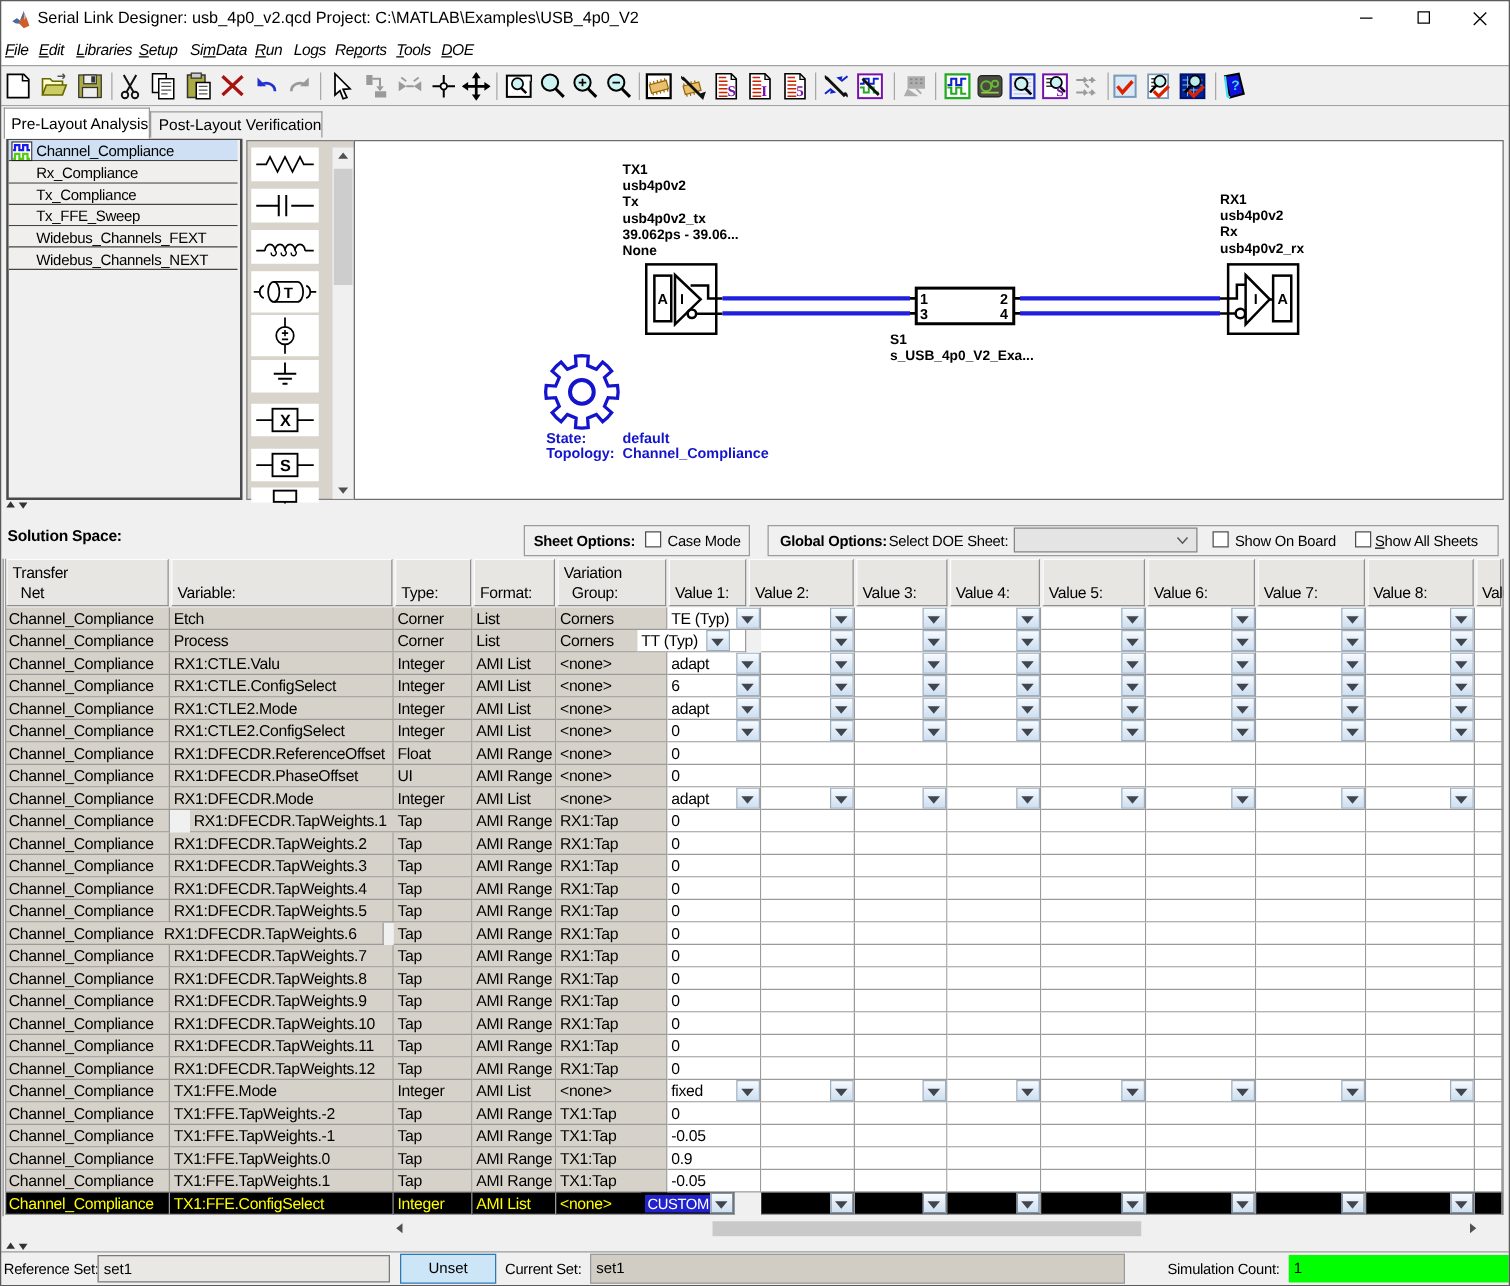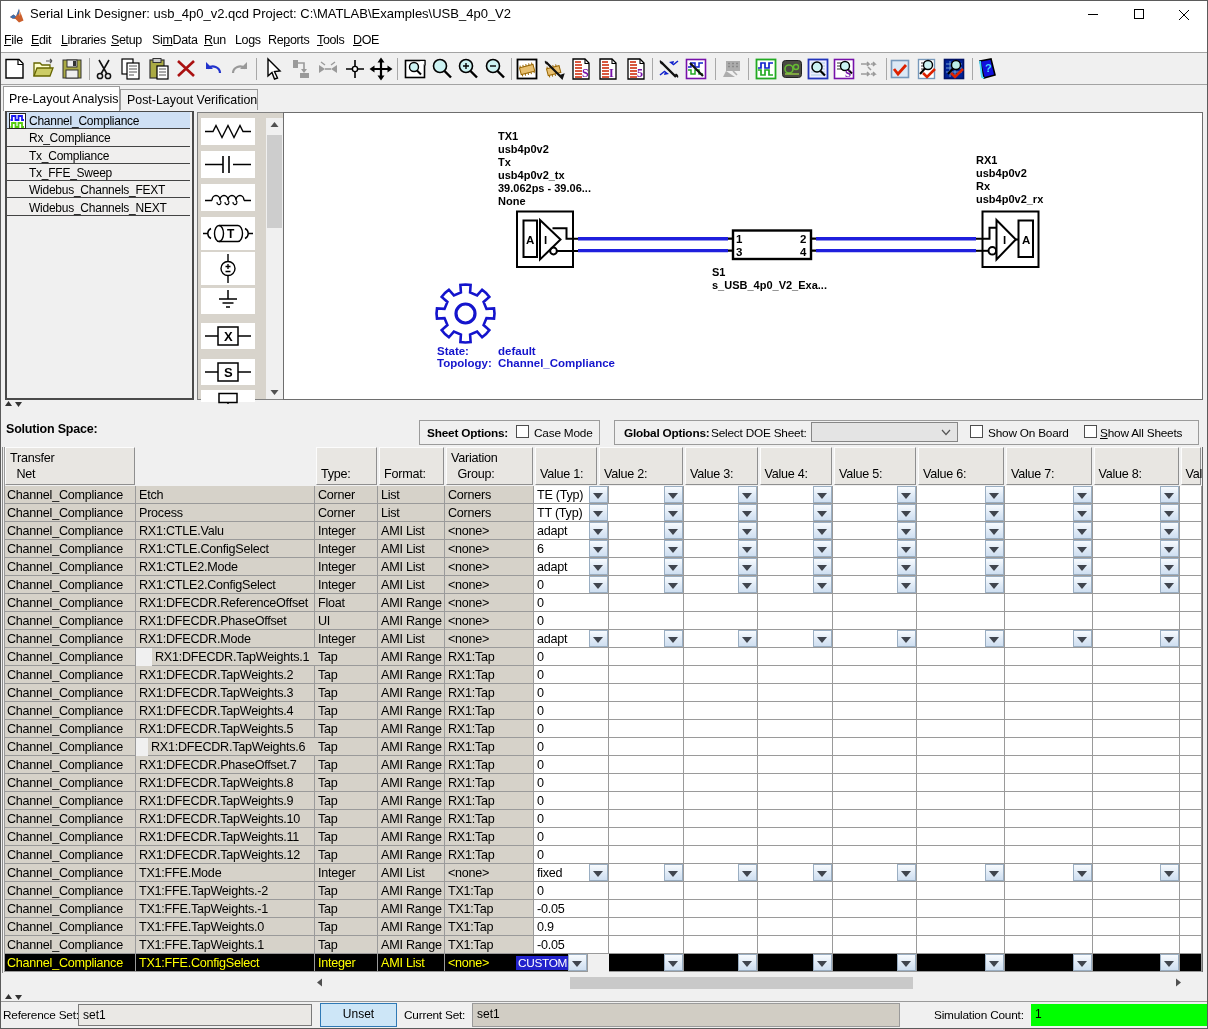--- a/index.html
+++ b/index.html
@@ -3,21 +3,21 @@
 <style>
 *{margin:0;padding:0;box-sizing:border-box;}
 html,body{width:1208px;height:1029px;overflow:hidden;}
 body{font-family:"Liberation Sans",sans-serif;background:#f0f0f0;position:relative;}
 .abs{position:absolute;}
 .win-border{position:absolute;left:0;top:0;width:1208px;height:1029px;border:1px solid #5b5b5b;pointer-events:none;z-index:99;}
 
 #titlebar{left:1px;top:1px;width:1206px;height:27px;background:#fff;}
 #title-text{left:30px;top:6px;font-size:13px;color:#000;white-space:pre;}
 #menubar{left:1px;top:28px;width:1206px;height:24px;background:#fff;font-size:13px;}
-.mi{position:absolute;top:33px;font-size:12.5px;letter-spacing:-0.35px;white-space:pre;}
+.mi{position:absolute;top:33px;font-size:12.5px;letter-spacing:-0.35px;white-space:pre;font-style:italic;}
 .mi u{text-decoration:underline;}
 
 #toolbar{left:1px;top:52px;width:1206px;height:33px;background:#f0f0f0;border-top:1px solid #a3a3a3;border-bottom:1px solid #a3a3a3;}
 .tsep{position:absolute;top:5px;height:22px;width:1px;background:#a8a8a8;}
 .ticon{position:absolute;top:4px;}
 
 #tabbar{left:1px;top:85px;width:1206px;height:25px;background:#f0f0f0;}
 .tab{position:absolute;font-size:12.4px;border:1px solid #9b9b9b;border-bottom:none;white-space:nowrap;overflow:hidden;}
 #tab1{left:2px;top:1px;width:117px;height:25px;background:#fff;z-index:2;padding:5px 0 0 5px;}
 #tab2{left:119px;top:4px;width:138px;height:22px;background:#f0f0f0;padding:3px 0 0 6px;}
@@ -409,20 +409,21 @@
 <div class="abs" style="left:811px;top:422px;width:147px;height:20px;background:#e4e4e4;border:1px solid #868686"></div>
 <svg class="abs" style="left:941px;top:429px" width="10" height="7">
     <path d="M1,1 L5,5.5 L9,1" fill="none" stroke="#555" stroke-width="1.2"></path>
   </svg>
 <div class="cbox" style="left:970px;top:425px"></div>
 <div class="lbl" style="left:988px;top:426px">Show On Board</div>
 <div class="cbox" style="left:1084px;top:425px"></div>
 <div class="lbl" style="left:1100px;top:426px"><u>S</u>how All Sheets</div>
 <div class="abs" id="table">
 <div class="hcell" style="left:5.0px;width:130.0px">Transfer<br>  Net</div>
+<div class="hcell" style="left:137.0px;width:177.0px"><br>Variable:</div>
 <div class="hcell" style="left:316.0px;width:61.0px"><br>Type:</div>
 <div class="hcell" style="left:379.0px;width:65.0px"><br>Format:</div>
 <div class="hcell" style="left:446.0px;width:87.0px">Variation<br>  Group:</div>
 <div class="hcell" style="left:535.0px;width:62.0px"><br>Value 1:</div>
 <div class="hcell" style="left:599.0px;width:84.0px"><br>Value 2:</div>
 <div class="hcell" style="left:685.0px;width:72.5px"><br>Value 3:</div>
 <div class="hcell" style="left:759.5px;width:72.5px"><br>Value 4:</div>
 <div class="hcell" style="left:834.0px;width:82.0px"><br>Value 5:</div>
 <div class="hcell" style="left:918.0px;width:86.0px"><br>Value 6:</div>
 <div class="hcell" style="left:1006.0px;width:85.5px"><br>Value 7:</div>
@@ -443,21 +444,21 @@
       <div class="tcell val" style="left:1001.0px;width:87.5px"><div class="dd" style="left:67.5px"></div></div>
       <div class="tcell val" style="left:1088.5px;width:87.0px"><div class="dd" style="left:67.0px"></div></div>
       <div class="tcell val" style="left:1175.5px;width:22.5px"></div>
     </div>
 <div class="trow" style="top:57px">
       <div class="tcell lab" style="left:0.0px;width:132.0px">Channel_Compliance</div>
       <div class="tcell lab" style="left:132.0px;width:179.0px">Process</div>
       <div class="tcell lab" style="left:311.0px;width:63.0px">Corner</div>
       <div class="tcell lab" style="left:374.0px;width:67.0px">List</div>
       <div class="tcell lab" style="left:441.0px;width:89.0px">Corners</div>
-      <div class="tcell val" style="left:530.0px;width:87px">TT (Typ)<div class="dd" style="left:54.5px"></div></div>
+      <div class="tcell val" style="left:506px;width:87px">TT (Typ)<div class="dd" style="left:54.5px"></div></div>
       <div class="tcell val" style="left:604.5px;width:75.0px"><div class="dd" style="left:55.0px"></div></div>
       <div class="tcell val" style="left:679.5px;width:74.5px"><div class="dd" style="left:54.5px"></div></div>
       <div class="tcell val" style="left:754.0px;width:75.0px"><div class="dd" style="left:55.0px"></div></div>
       <div class="tcell val" style="left:829.0px;width:84.0px"><div class="dd" style="left:64.0px"></div></div>
       <div class="tcell val" style="left:913.0px;width:88.0px"><div class="dd" style="left:68.0px"></div></div>
       <div class="tcell val" style="left:1001.0px;width:87.5px"><div class="dd" style="left:67.5px"></div></div>
       <div class="tcell val" style="left:1088.5px;width:87.0px"><div class="dd" style="left:67.0px"></div></div>
       <div class="tcell val" style="left:1175.5px;width:22.5px"></div>
     </div>
 <div class="trow" style="top:75px">
@@ -647,37 +648,37 @@
       <div class="tcell val" style="left:679.5px;width:74.5px"></div>
       <div class="tcell val" style="left:754.0px;width:75.0px"></div>
       <div class="tcell val" style="left:829.0px;width:84.0px"></div>
       <div class="tcell val" style="left:913.0px;width:88.0px"></div>
       <div class="tcell val" style="left:1001.0px;width:87.5px"></div>
       <div class="tcell val" style="left:1088.5px;width:87.0px"></div>
       <div class="tcell val" style="left:1175.5px;width:22.5px"></div>
     </div>
 <div class="trow" style="top:291px">
       <div class="tcell lab" style="left:0.0px;width:132.0px">Channel_Compliance</div>
-      <div class="tcell lab" style="left:144px;width:179.0px">RX1:DFECDR.TapWeights.6</div>
+      <div class="tcell lab" style="left:124px;width:179.0px">RX1:DFECDR.TapWeights.6</div>
       <div class="tcell lab" style="left:311.0px;width:63.0px">Tap</div>
       <div class="tcell lab" style="left:374.0px;width:67.0px">AMI Range</div>
       <div class="tcell lab" style="left:441.0px;width:89.0px">RX1:Tap</div>
       <div class="tcell val" style="left:530.0px;width:74.5px">0</div>
       <div class="tcell val" style="left:604.5px;width:75.0px"></div>
       <div class="tcell val" style="left:679.5px;width:74.5px"></div>
       <div class="tcell val" style="left:754.0px;width:75.0px"></div>
       <div class="tcell val" style="left:829.0px;width:84.0px"></div>
       <div class="tcell val" style="left:913.0px;width:88.0px"></div>
       <div class="tcell val" style="left:1001.0px;width:87.5px"></div>
       <div class="tcell val" style="left:1088.5px;width:87.0px"></div>
       <div class="tcell val" style="left:1175.5px;width:22.5px"></div>
     </div>
 <div class="trow" style="top:309px">
       <div class="tcell lab" style="left:0.0px;width:132.0px">Channel_Compliance</div>
-      <div class="tcell lab" style="left:132.0px;width:179.0px">RX1:DFECDR.PhaseOffset.7</div>
+      <div class="tcell lab" style="left:132.0px;width:179.0px">RX1:DFECDR.TapWeights.7</div>
       <div class="tcell lab" style="left:311.0px;width:63.0px">Tap</div>
       <div class="tcell lab" style="left:374.0px;width:67.0px">AMI Range</div>
       <div class="tcell lab" style="left:441.0px;width:89.0px">RX1:Tap</div>
       <div class="tcell val" style="left:530.0px;width:74.5px">0</div>
       <div class="tcell val" style="left:604.5px;width:75.0px"></div>
       <div class="tcell val" style="left:679.5px;width:74.5px"></div>
       <div class="tcell val" style="left:754.0px;width:75.0px"></div>
       <div class="tcell val" style="left:829.0px;width:84.0px"></div>
       <div class="tcell val" style="left:913.0px;width:88.0px"></div>
       <div class="tcell val" style="left:1001.0px;width:87.5px"></div>

